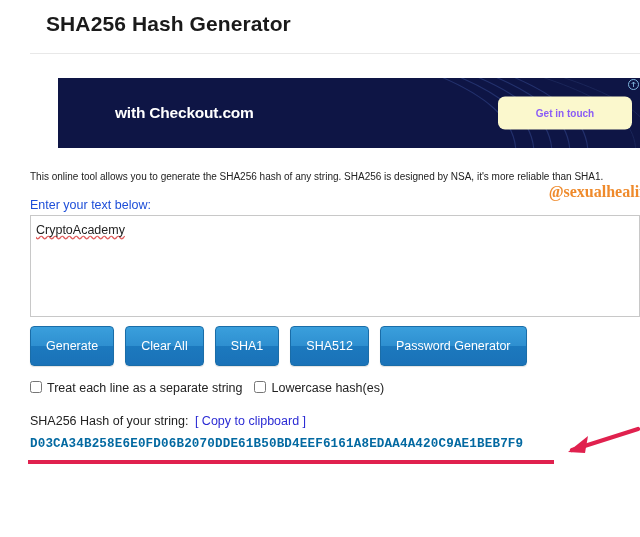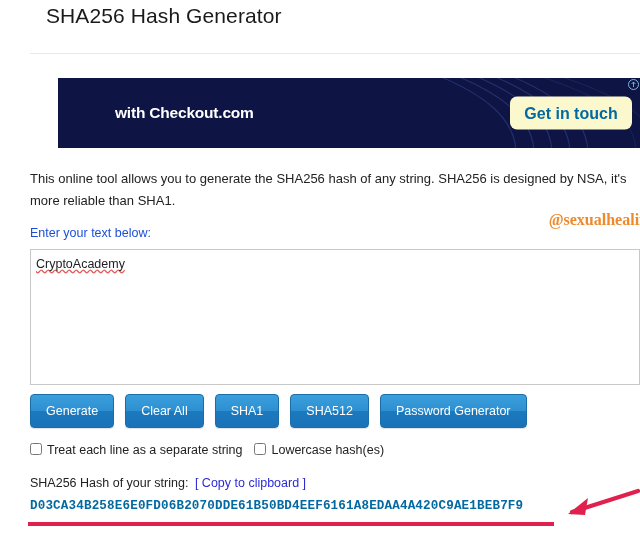--- a/index.html
+++ b/index.html
@@ -12,24 +12,24 @@
     height: 537px;
     overflow: hidden;
     font-family: "Liberation Sans", sans-serif;
     color: #222222;
     position: relative;
   }
 
   
   .page-title {
     font-size: 21px;
-    font-weight: normal;
+    font-weight: bold;
     color: #1a1a1a;
     margin: 0;
-    padding: 4px 0 0 46px;
+    padding: 12px 0 0 46px;
     letter-spacing: 0.1px;
   }
   .header-divider {
     position: absolute;
     left: 30px;
     right: 0;
     top: 53px;
     height: 1px;
     background: #e8e8e8;
   }
@@ -87,26 +87,26 @@
     font-weight: bold;
     line-height: 1.26;
     letter-spacing: -0.2px;
   }
   .ad-cta {
     position: absolute;
     right: 8px;
     top: 50%;
     transform: translateY(-50%);
     background: #fbf8cd;
-    color: #0369a1;
-    font-size: 16px;
+    color: #8b5cf6;
+    font-size: 10px;
     font-weight: bold;
     border: none;
     border-radius: 7px;
-    width: 122px;
+    width: 134px;
     height: 33px;
     cursor: pointer;
     font-family: "Liberation Sans", sans-serif;
   }
   .ad-choices {
     position: absolute;
     right: 1px;
     top: 1px;
     width: 11px;
     height: 11px;
@@ -115,21 +115,21 @@
   }
 
   
   .content {
     position: absolute;
     left: 30px;
     top: 168px;
     width: 610px;
   }
   .intro-text {
-    font-size: 13px;
+    font-size: 10px;
     line-height: 1.72;
     color: #222222;
     margin: 0;
     width: 611px;
   }
   .label-row {
     position: relative;
     margin-top: 10px;
     height: 20px;
   }
@@ -144,23 +144,22 @@
     font-family: "Liberation Serif", serif;
     font-weight: bold;
     font-size: 16px;
     color: #ef8a2b;
     white-space: nowrap;
   }
 
   
   .text-input {
     display: block;
-    margin-top: 6px;
     width: 610px;
-    height: 136px;
+    height: 102px;
     box-sizing: border-box;
     border: 1px solid #c8c8c8;
     background: #ffffff;
     font-family: "Liberation Sans", sans-serif;
     font-size: 12.5px;
     color: #222222;
     padding: 6px 5px;
     resize: none;
     outline: none;
     line-height: 1.3;
@@ -176,21 +175,21 @@
     display: flex;
     gap: 11px;
   }
   .action-btn {
     background: linear-gradient(to bottom, #3a9fdc 0%, #2e8fd0 50%, #1c79be 51%, #1a72b8 100%);
     border: 1px solid #1a6da8;
     border-radius: 4px;
     color: #ffffff;
     font-family: "Liberation Sans", sans-serif;
     font-size: 12.5px;
-    height: 34px;
+    height: 40px;
     padding: 0 15px;
     cursor: pointer;
     white-space: nowrap;
     box-shadow: 0 1px 1px rgba(0,0,0,0.12);
   }
 
   
   .checkbox-row {
     margin-top: 15px;
     display: flex;

